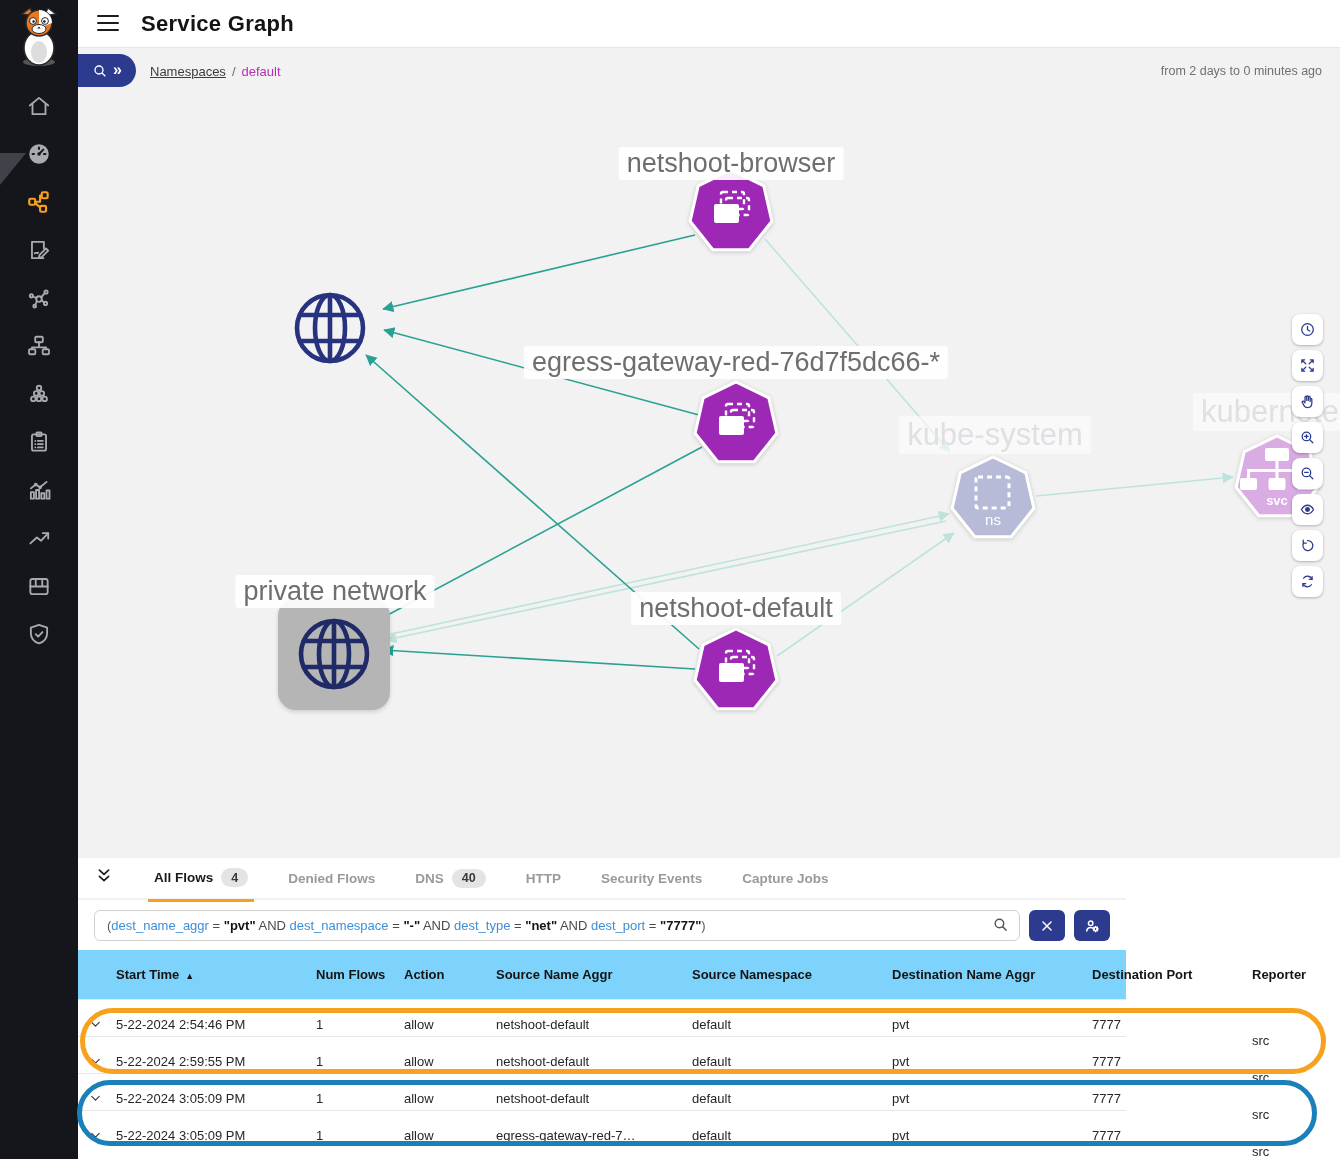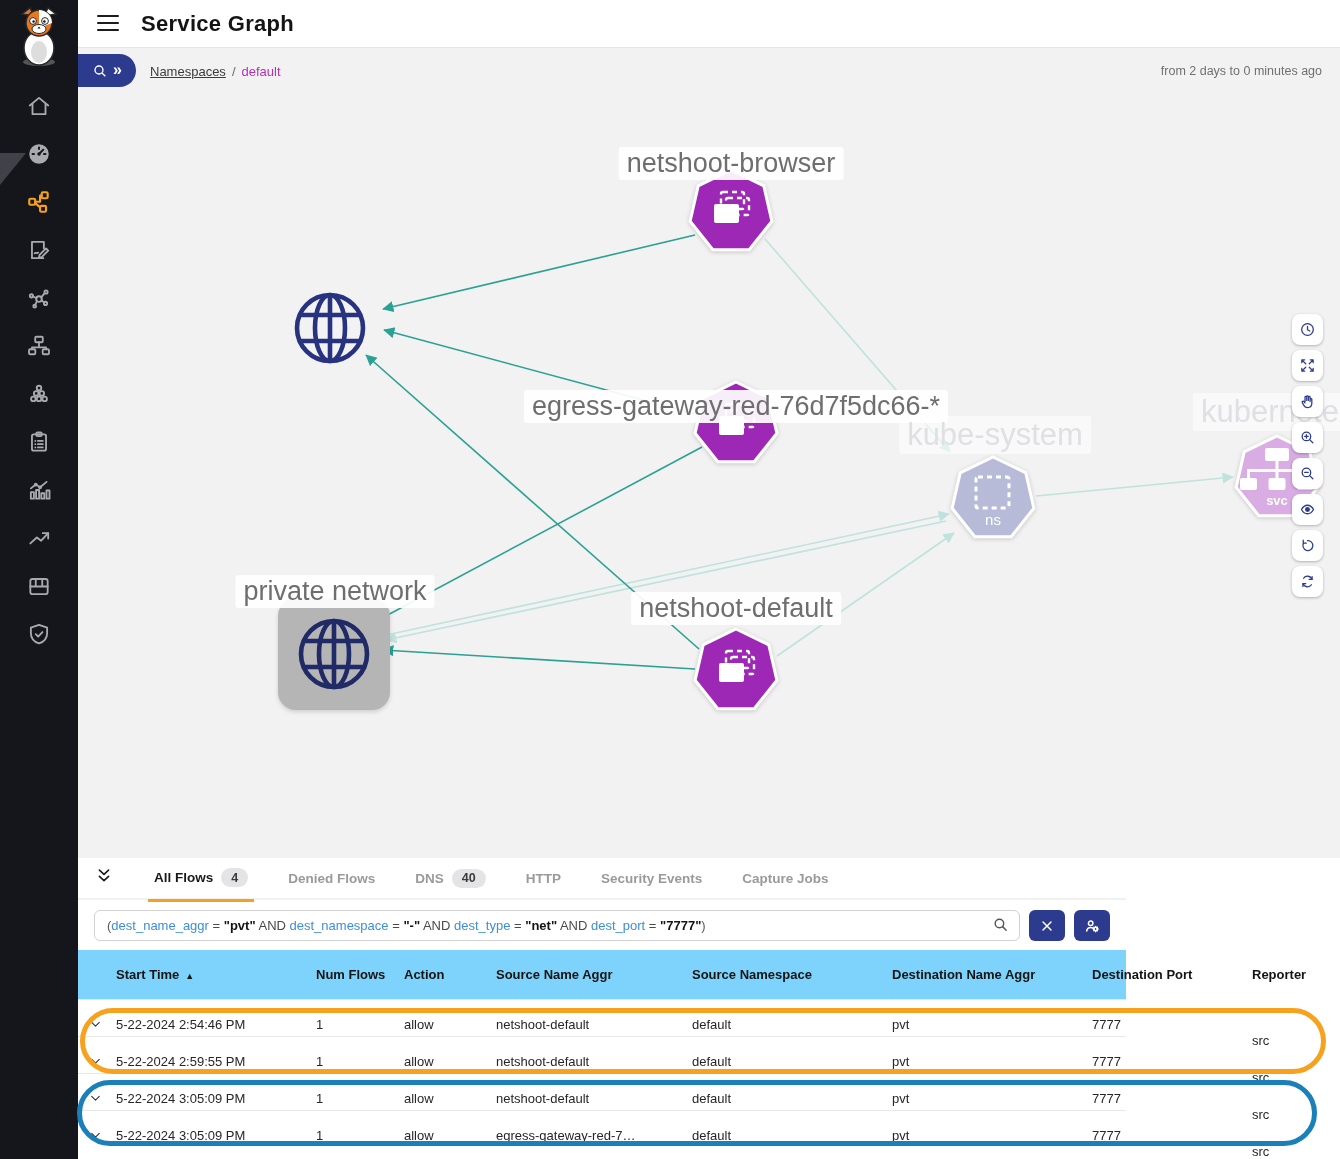--- a/index.html
+++ b/index.html
@@ -356,21 +356,21 @@
       <polygon class="hepta" points="50,8 82.8,23.8 90.9,59.3 68.2,87.8 31.8,87.8 9.1,59.3 17.2,23.8" fill="#9d28b5" stroke="#fff" stroke-width="3"></polygon>
       <g>
           <rect x="40" y="30" width="23" height="17" rx="2" fill="none" stroke="#fff" stroke-width="2.4" stroke-dasharray="5 4"></rect>
           <rect x="45" y="36" width="23" height="17" rx="2" fill="none" stroke="#fff" stroke-width="2.4" stroke-dasharray="5 4"></rect>
           <rect x="33" y="42" width="25" height="19" rx="2" fill="#fff"></rect>
         </g>
     </svg>
   </div>
 
   <div class="glabel center" style="left:653px;top:87px;margin-top:12px;">netshoot-browser</div>
-  <div class="glabel center" style="left:658px;top:298px;margin-top:44px;">egress-gateway-red-76d7f5dc66-*</div>
+  <div class="glabel center" style="left:658px;top:298px;">egress-gateway-red-76d7f5dc66-*</div>
   <div class="glabel center faint" style="left:917px;top:368px;">kube-system</div>
   <div class="glabel faint" style="left:1115px;top:345px;">kubernetes</div>
   <div class="glabel center" style="left:257px;top:527px;text-align:right;">private network</div>
   <div class="glabel center" style="left:658px;top:544px;">netshoot-default</div>
 
   <div class="gtoolbar">
     <div class="tool-btn">
         <svg viewBox="0 0 24 24">
           <circle cx="12" cy="12" r="8.2"></circle>
           <path d="M12 7.5v4.8l3.2 1.9"></path>

